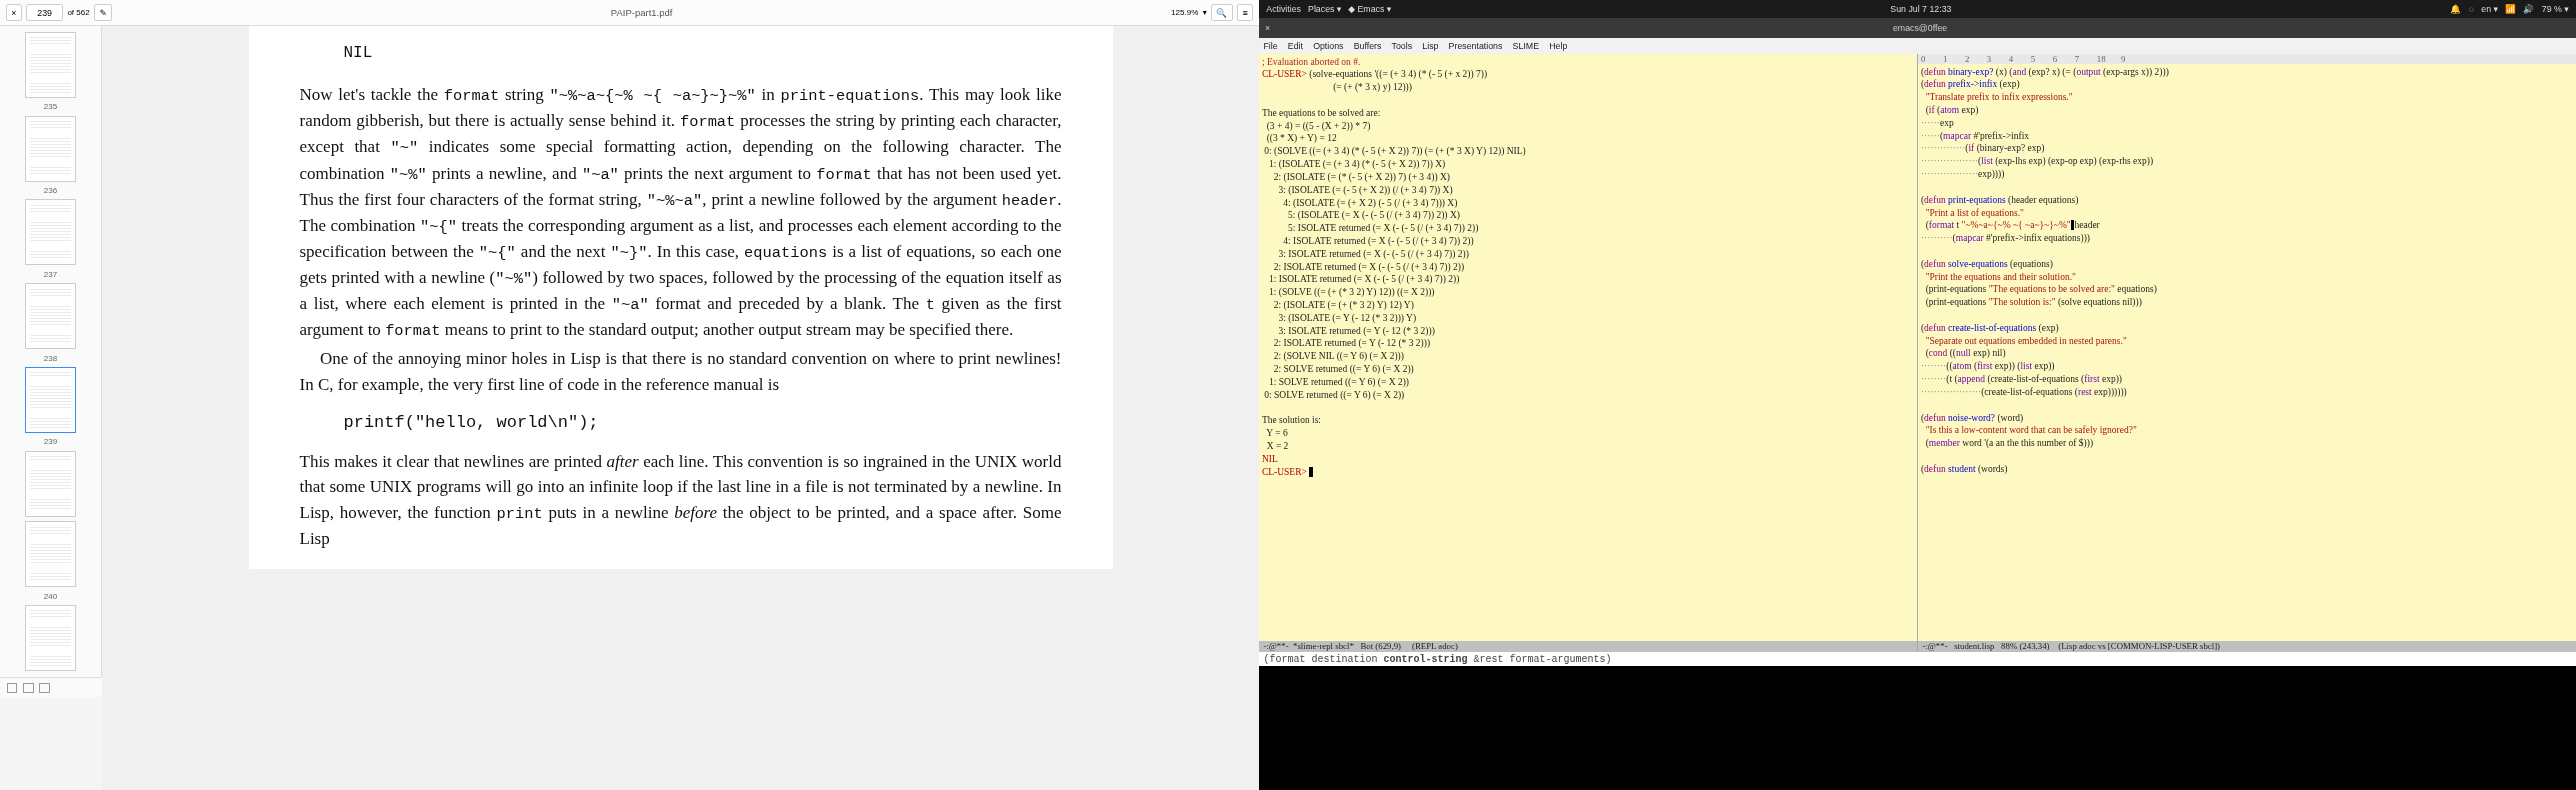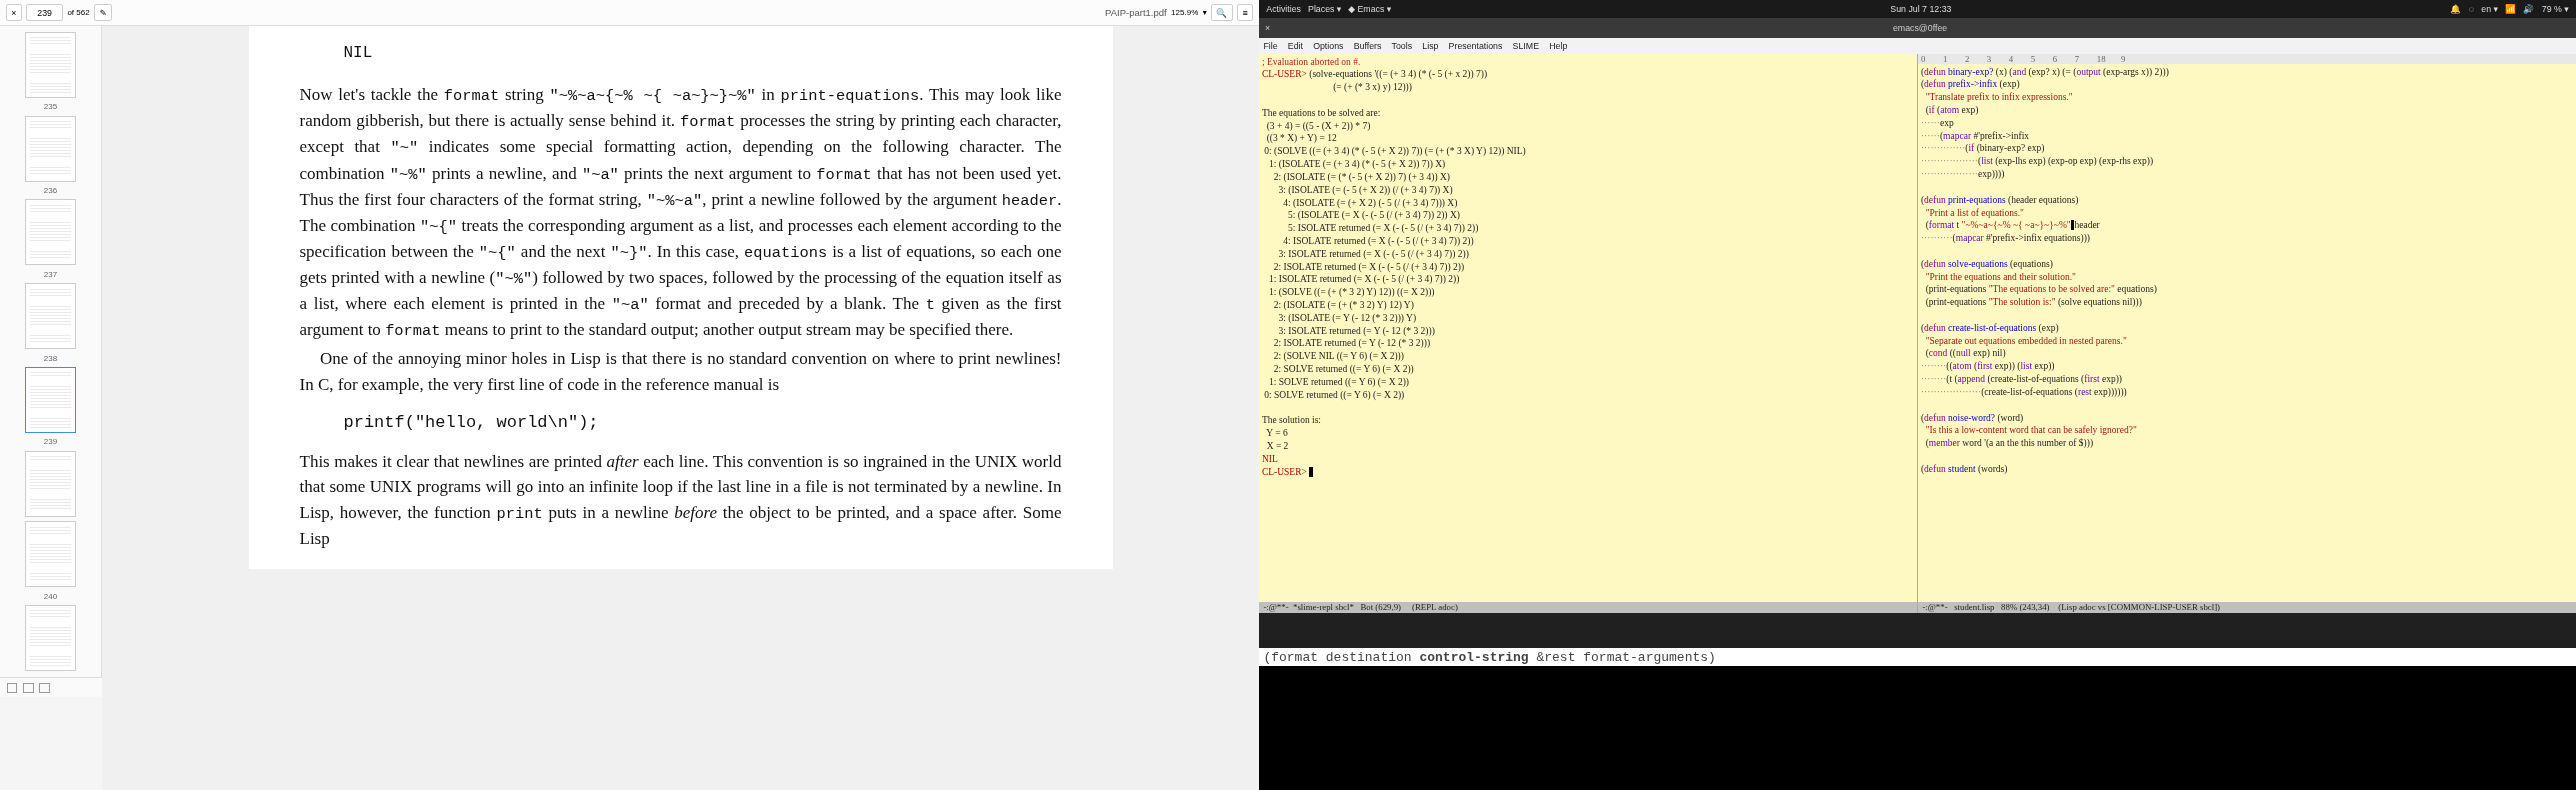--- a/index.html
+++ b/index.html
@@ -2,21 +2,21 @@
 <html style="font-size:11.7px"><head>
   <meta charset="utf-8">
   <style>
     * { margin:0; padding:0; box-sizing:border-box; }
     body { font-family:sans-serif; font-size:8px; background:#2a2a2a; width:2576px; height:790px; display:flex; overflow:hidden; }
     .pdf-viewer { width:1259px; height:100%; background:#f5f5f5; display:flex; flex-direction:column; }
     .pdf-toolbar { height:26px; background:#fcfcfc; border-bottom:0.7px solid #ddd; display:flex; align-items:center; padding:0 5.9px; gap:4.4px; }
     .tb-btn, .tb-input { background:#fff; border:0.7px solid #ccc; border-radius:2.2px; height:17.6px; padding:0 4.4px; font-size:8.8px; display:flex; align-items:center; }
     .tb-btn { cursor:pointer; }
     .tb-input input { border:none; outline:none; width:26px; text-align:center; font-size:8.8px; }
-    .pdf-title { flex:1; text-align:right; font-size:9.5px; color:#555; }
+    .pdf-title { flex:1; text-align:center; font-size:9.5px; color:#555; }
     .pdf-body { flex:1; display:flex; overflow:hidden; }
     .pdf-thumbs { width:102px; background:#fafafa; border-right:0.7px solid #ddd; overflow-y:auto; padding:5.9px 0; display:flex; flex-direction:column; align-items:center; gap:4.4px; }
     .thumb { width:51px; height:66px; background:#fff; border:0.7px solid #ccc; position:relative; cursor:pointer; }
     .thumb.active { border:1.5px solid #3b8bf0; }
     .thumb .fake-lines { position:absolute; inset:4.4px; background:repeating-linear-gradient(to bottom,#ddd 0,#ddd 0.7px,transparent 0.7px,transparent 2.9px); opacity:.6; }
     .thumb-num { font-size:8px; color:#666; }
     .pdf-thumbs-footer { height:20.5px; border-top:0.7px solid #ddd; display:flex; align-items:center; gap:5.9px; padding:0 7.3px; background:#fafafa; }
     .sq { width:10.2px; height:10.2px; border:0.7px solid #999; }
     .pdf-page-area { flex:1; overflow:auto; padding:0 29px 29px 29px; background:#f0f0f0; }
     .pdf-page { background:#fff; max-width:864px; margin:0 auto; padding:14.6px 51px; font-family:Georgia,serif; font-size:17px; line-height:1.5; color:#111; }
@@ -32,21 +32,21 @@
     .topbar .indicators { display:flex; gap:7.3px; align-items:center; }
     .emacs-titlebar { height:20.5px; background:#393939; display:flex; align-items:center; padding:0 5.9px; font-size:8.8px; color:#ccc; }
     .emacs-titlebar .title { flex:1; text-align:center; }
     .emacs-menu { height:16px; background:#f2f2f2; display:flex; align-items:center; padding:0 4.4px; gap:10.2px; font-size:8.8px; color:#222; }
     .emacs-menu span { cursor:pointer; }
     .emacs-body { flex:1; display:flex; background:#fef9c3; font-family:Liberation Serif, serif; font-size:9.5px; overflow:hidden;justify-content:space-between; }
     .pane { flex:1; display:flex; flex-direction:column; overflow:hidden; border-right:0.7px solid #aaa; }
     .pane-content { flex:1; padding:1.5px 2.9px; overflow:hidden; white-space:pre; color:#222; line-height:1.35; }
     .ruler { background:#e8e8e8; color:#666; padding:0 2.9px; font-size:8.8px; white-space:pre; }
     .pane-mode { background:#bfbfbf; color:#222; padding:0.7px 4.4px; font-size:8.8px; white-space:pre; }
-    .minibuf { background:#fff; color:#444; padding:1.5px 4.4px; font-size:13px; font-family:"Courier New",monospace;margin-top:35px; }
+    .minibuf { background:#fff; color:#444; padding:1.5px 4.4px; font-size:10px; font-family:"Courier New",monospace; }
     .kw{color:#8b008b}.str{color:#a31515}.cm{color:#b22222}.fn{color:#0000cd}.bi{color:#6a0dad}.err{color:#b00000}
     .dotfill{color:#888}
     .cursor{background:#000;color:#fff;padding:0 0.7px;}
     .black-strip { flex:0 0 124px; background:#000; }
   </style>
 </head>
 <body>
 
 <div class="pdf-viewer">
   <div class="pdf-toolbar">

